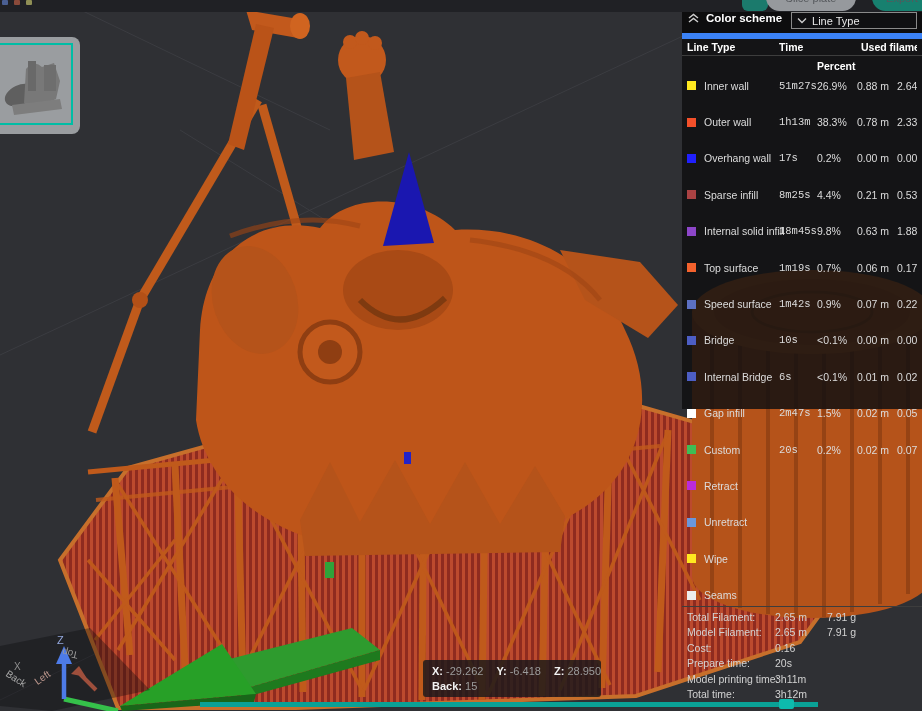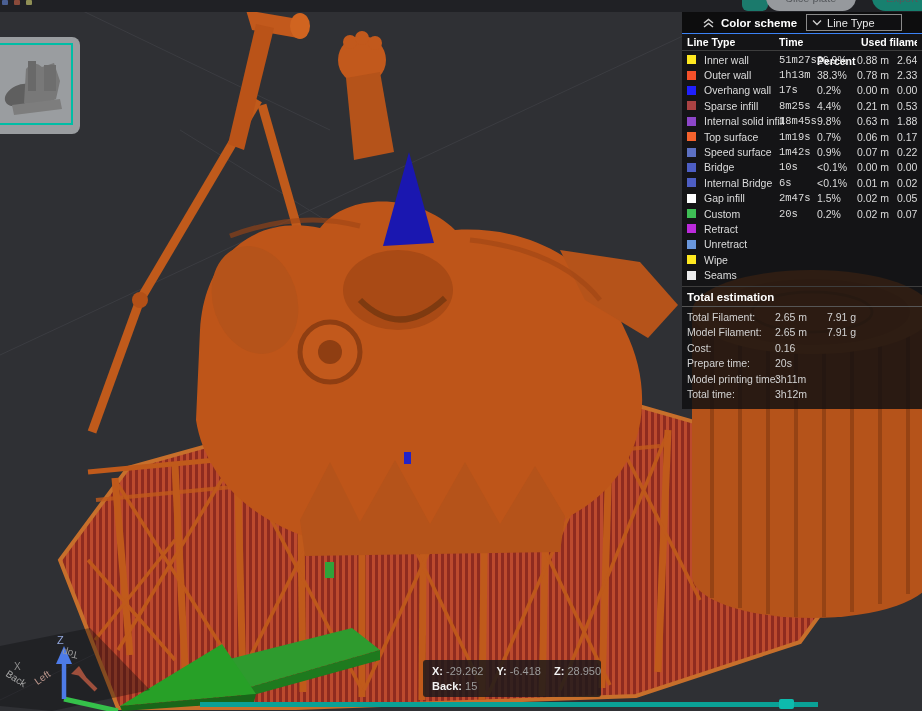--- a/index.html
+++ b/index.html
@@ -18,33 +18,33 @@
 
   
   .thumb{position:absolute;left:-8px;top:37px;width:88px;height:97px;background:#9a9da0;
          border-radius:8px;z-index:20;}
   .thumb .sel{position:absolute;left:4px;top:6px;right:7px;bottom:9px;border:2px solid #00BDA5;}
   .thumb svg{position:absolute;left:6px;top:10px;}
 
   
   .stats-panel{position:absolute;left:682px;top:12px;width:240px;height:397px;z-index:25;
                background:rgba(15,15,17,0.84);color:#dcdcdc;font-size:10.5px;box-sizing:border-box;}
-  .p-head{display:flex;align-items:center;height:21px;padding:0 20px;border-bottom:1px solid #3b82f6;
+  .p-head{display:flex;height:21px;padding:0 5px;border-bottom:6px solid #3b82f6;
           background:rgba(8,8,9,0.55);}
   .p-title{font-weight:bold;color:#fff;font-size:11.5px;margin-left:6px;white-space:nowrap;}
   .combo{margin-left:9px;flex:1;height:15px;border:1px solid #8a8a8a;background:rgba(18,18,20,0.7);
          display:flex;align-items:center;gap:5px;padding:0 5px;color:#e8e8e8;font-size:11px;}
   .t-head{display:flex;align-items:center;height:16px;padding:0 5px;font-weight:bold;color:#fff;
           font-size:10.5px;border-bottom:1px solid #3d3d3d;}
   .h-name{width:92px;flex:none;}
   .h-time{width:38px;flex:none;}
   .h-pct{width:44px;flex:none;margin-top:38px;}
   .h-used{flex:1;white-space:nowrap;overflow:hidden;}
   .lt-rows{padding-top:1px;}
-  .lt-row{display:flex;align-items:center;height:15.4px;padding:0 5px;}
+  .lt-row{display:flex;align-items:center;height:15.4px;padding:0 5px;margin-top:21px;}
   .sw{width:9px;height:9px;flex:none;margin-right:8px;}
   .sw.pat{background-image:repeating-linear-gradient(45deg,rgba(255,255,255,.5) 0 1px,transparent 1px 3px);}
   .c-name{width:75px;flex:none;white-space:nowrap;overflow:visible;}
   .c-time{width:38px;flex:none;font-family:Liberation Mono, monospace;}
   .c-pct{width:40px;flex:none;}
   .c-m{width:40px;flex:none;}
   .c-g{flex:1;white-space:nowrap;overflow:hidden;}
   .totals{border-top:1px solid #3d3d3d;margin-top:3px;}
   .tot-title{font-weight:bold;color:#fff;font-size:11.5px;padding:4px 5px 3px;border-bottom:1px solid #565656;}
   .tot-rows{padding-top:2px;}
@@ -361,21 +361,20 @@
     <span class="sw" style="background: rgb(237, 237, 237);"></span>
     <span class="c-name">Seams</span>
     <span class="c-time"></span>
     <span class="c-pct"></span>
     <span class="c-m"></span>
     <span class="c-g"></span>
   </div>
       </div>
 
     <div class="totals">
-      <div class="tot-title">Total estimation</div>
       <div class="tot-rows">
           <div class="tot-row">
     <span class="tl">Total Filament:</span>
     <span class="tv1">2.65 m</span>
     <span class="tv2">7.91 g</span>
   </div>
           <div class="tot-row">
     <span class="tl">Model Filament:</span>
     <span class="tv1">2.65 m</span>
     <span class="tv2">7.91 g</span>

